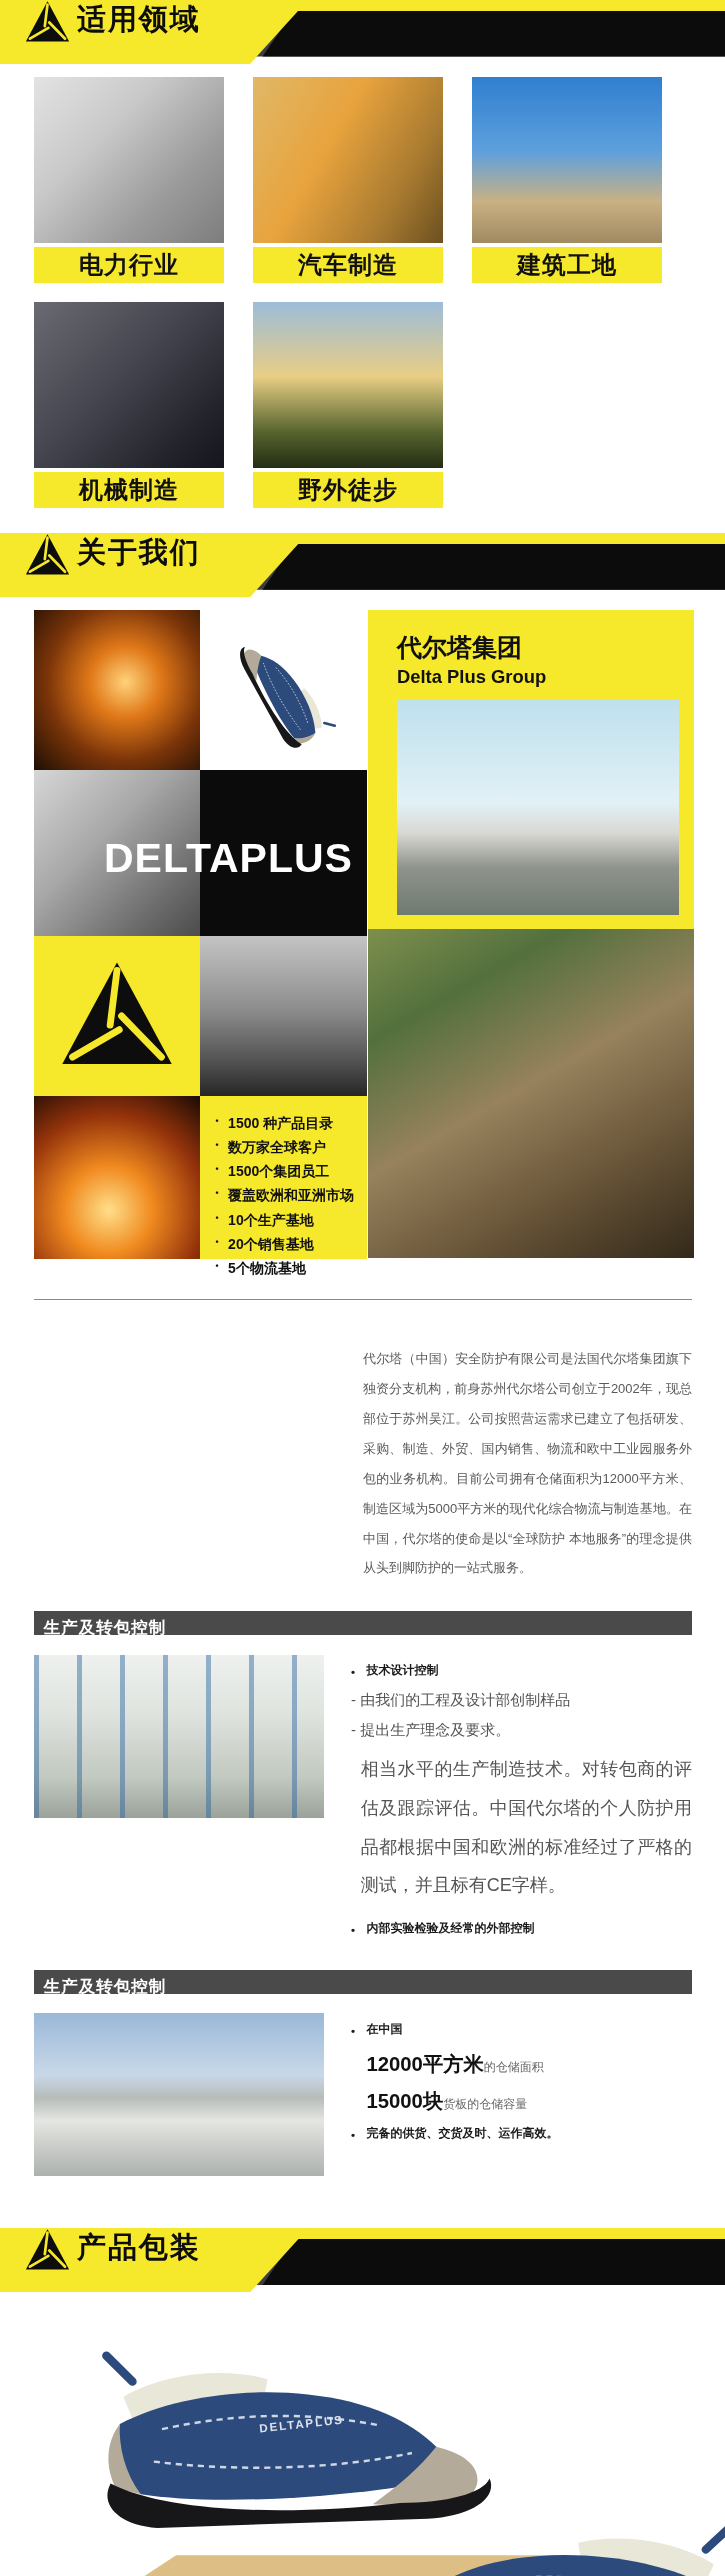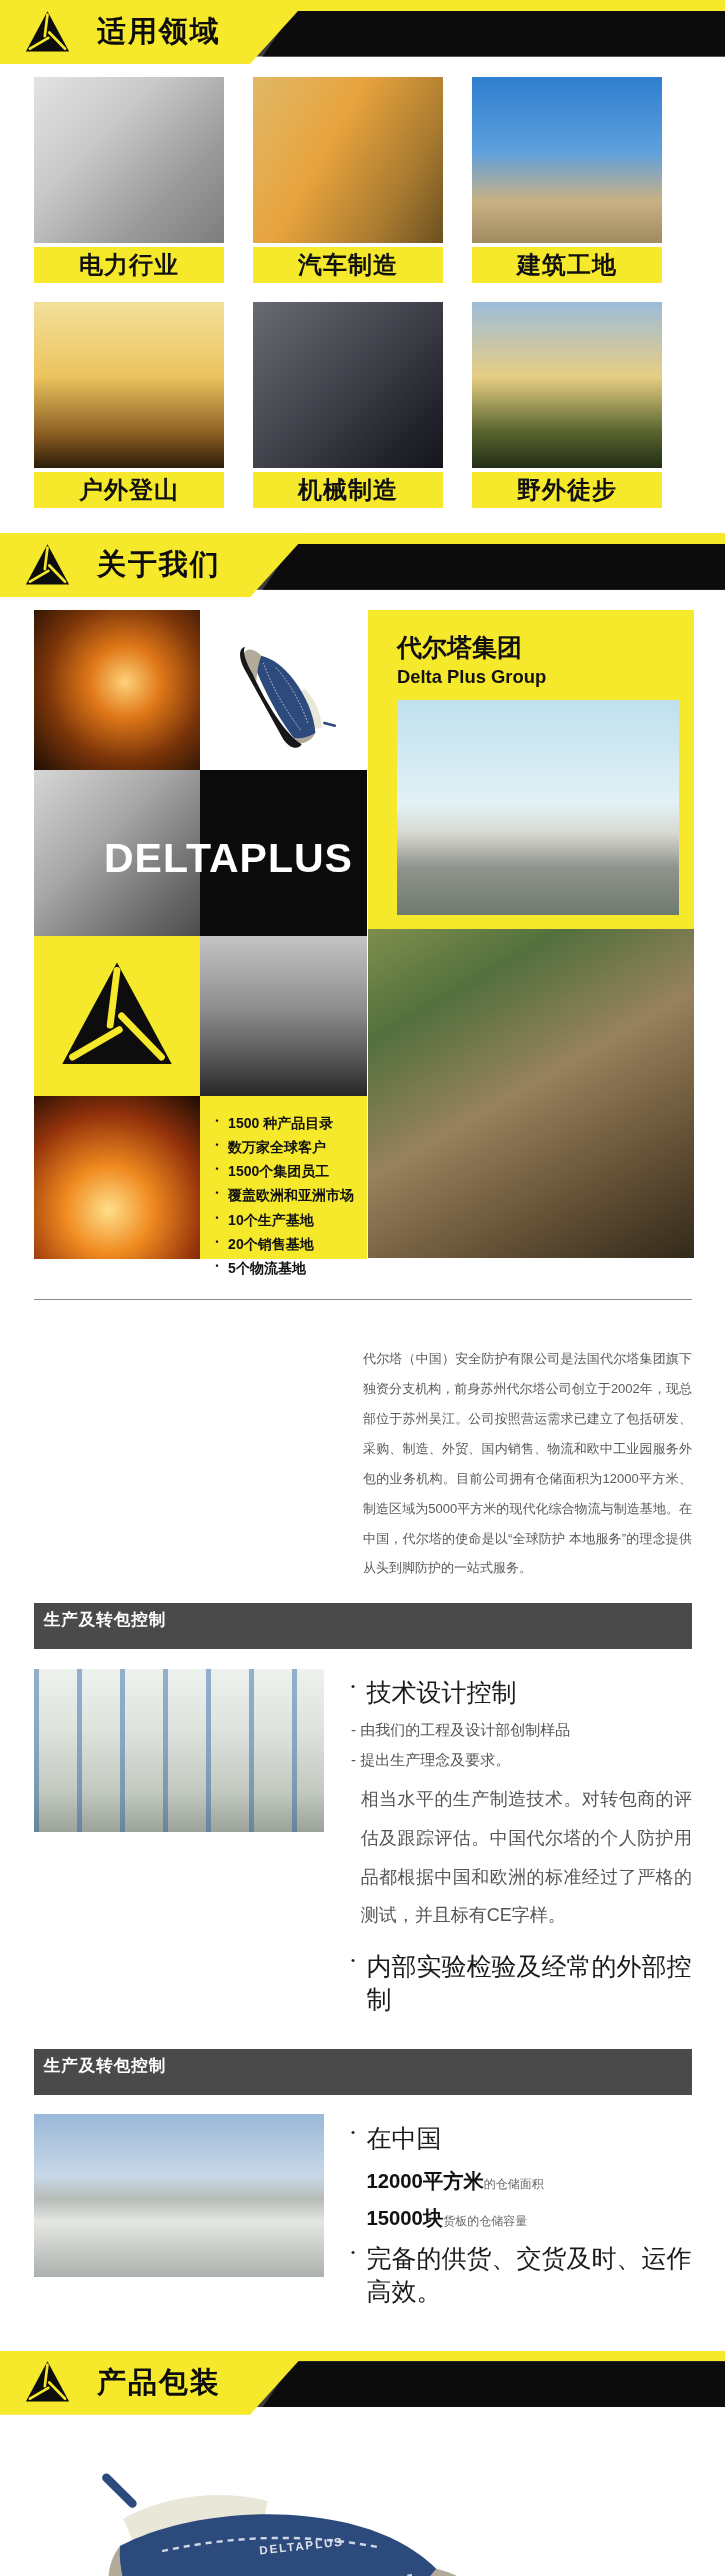--- a/index.html
+++ b/index.html
@@ -17,21 +17,21 @@
   }
   
   .band{position:relative;height:77px;overflow:hidden;}
   .band .strip{position:absolute;top:0;left:0;width:100%;height:10.6px;background:var(--yellow);}
   .band .graybar{position:absolute;top:10.6px;left:235px;right:0;height:46px;background:#3d3d3d;
                  clip-path:polygon(45px 0,100% 0,100% 100%,13.5px 100%);}
   .band .blackbar{position:absolute;top:10.6px;left:249px;right:0;height:46px;background:#0c0c0c;
                   clip-path:polygon(45px 0,100% 0,100% 100%,13.5px 100%);}
   .band .yellowhead{position:absolute;top:0;left:0;width:308px;height:64px;background:var(--yellow);
                     clip-path:polygon(0 0,100% 0,calc(100% - 58px) 100%,0 100%);
-                    display:flex;align-items:center;gap:27px;padding-left:25px;}
+                    display:flex;gap:7px;padding-left:25px;}
   .band .title{font-size:29px;font-weight:900;letter-spacing:1.9px;color:#0d0d0d;}
   .tri{display:block;}
   
   .app-grid{display:flex;flex-wrap:wrap;padding-left:34px;column-gap:29px;row-gap:19.4px;width:710px;margin-top:0;}
   .app-cell{width:190px;}
   .app-photo{height:166px;}
   .app-label{margin-top:3.9px;height:36px;background:var(--yellow);display:flex;align-items:center;justify-content:center;
              font-size:24px;font-weight:800;letter-spacing:1px;color:#111;}
   
   .ph-power{background:linear-gradient(135deg,#e3e3e3 0%,#c9c9c9 35%,#9b9b9b 70%,#7d7d7d 100%);}
@@ -72,31 +72,31 @@
   
   .divider{border:none;border-top:1px solid #8a8a8a;margin:41px 34px 0 34px;}
   
   .china{display:flex;padding:0 34px;margin-top:44px;}
   .china-photo{flex:none;width:300px;height:221px;
     background:linear-gradient(180deg,#a8cde0 0%,#d4e8f0 40%,#ececе6 55%,#e2e2dc 70%,#a9ada6 100%);}
   .china-text{padding-left:29px;flex:1;}
   .china-title{font-size:19.4px;font-weight:800;color:#222;margin:3.9px 0 15.5px;}
   .china-body{font-size:13px;color:var(--txt-gray);line-height:2.3;text-align:justify;}
   
-  .dbar{margin:20px 34px 0;height:46px;background:var(--bar-gray);color:#ffffff;
+  .dbar{margin:28px 34px 0;height:24px;background:var(--bar-gray);color:#ffffff;
         font-size:16.5px;font-weight:800;line-height:32px;padding-left:9.7px;letter-spacing:1px;}
   
   .prod{display:flex;padding:0 34px;margin-top:19.4px;}
   .prod-photo{flex:none;width:290px;height:163px;}
   .ph-warehouse{background:
      repeating-linear-gradient(90deg,rgba(36,96,160,.45) 0 4.8px,rgba(0,0,0,0) 4.8px 43px),
      linear-gradient(180deg,#eef1ee 0%,#dfe4df 35%,#c2c9c0 75%,#9aa29a 100%);}
   .ph-factory{background:linear-gradient(180deg,#9ab8d8 0%,#c8d8e8 38%,#b7bcb9 52%,#e4e6e2 66%,#adb1ad 100%);}
   .prod-text{padding-left:27px;flex:1;min-height:184px;}
-  .bullet-bold{position:relative;font-size:25px;font-weight:400;color:#1a1a1a;margin:7.7px 0 11.6px;padding-left:15.5px;}
+  .bullet-bold{position:relative;font-size:12px;font-weight:700;color:#1a1a1a;margin:7.7px 0 11.6px;padding-left:15.5px;}
   .bullet-bold::before{content:"•";position:absolute;left:0;top:2.9px;font-size:11.6px;}
   .dash-line{font-size:15px;color:#555;margin:10.6px 0;}
   .prod-para{font-size:18px;color:#555;line-height:2.15;text-align:justify;margin:7.7px 0 15.5px;padding-left:9.7px;}
   .stat-line{padding-left:15.5px;margin:9.7px 0;}
   .stat-big{font-size:20.3px;font-weight:800;color:#111;}
   .stat-small{font-size:12px;color:#666;}
   
   .product{position:relative;height:437px;margin-top:5.8px;overflow:hidden;}
   .box-top{position:absolute;left:126px;top:244px;width:455px;height:21px;background:#ddbf86;
            clip-path:polygon(4% 100%,11% 0,97% 0,100% 100%);z-index:1;}
@@ -153,24 +153,20 @@
   </div>
   <div class="app-cell">
     <div class="app-photo ph-auto"></div>
     <div class="app-label">汽车制造</div>
   </div>
   <div class="app-cell">
     <div class="app-photo ph-construction"></div>
     <div class="app-label">建筑工地</div>
   </div>
   <div class="app-cell">
-    <div class="app-photo ph-oil"></div>
-    <div class="app-label">户外登山</div>
-  </div>
-  <div class="app-cell">
     <div class="app-photo ph-machinery"></div>
     <div class="app-label">机械制造</div>
   </div>
   <div class="app-cell">
     <div class="app-photo ph-hiking"></div>
     <div class="app-label">野外徒步</div>
   </div>
 </section>
 
 <header class="band" style="margin-top:25px">

